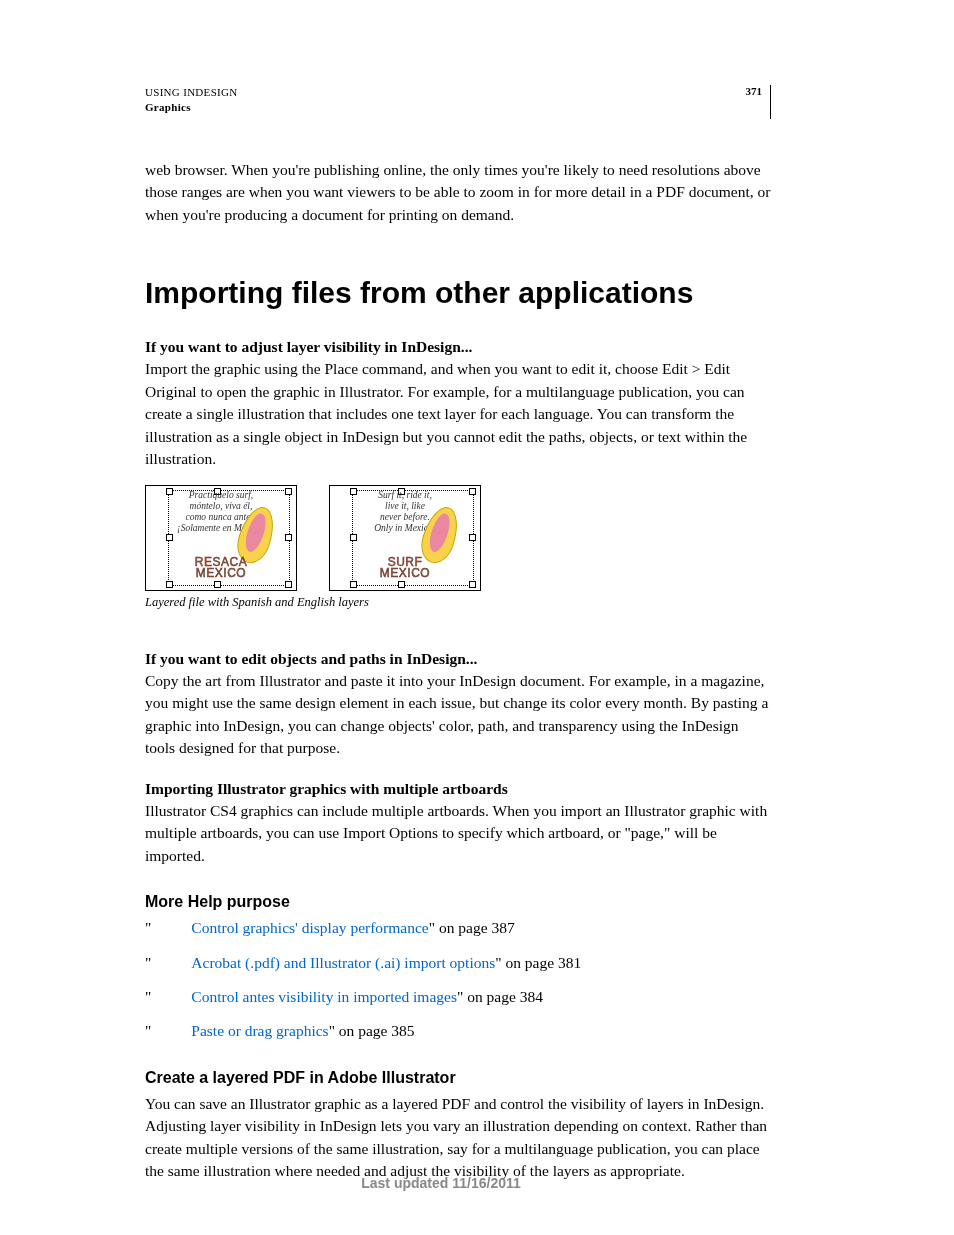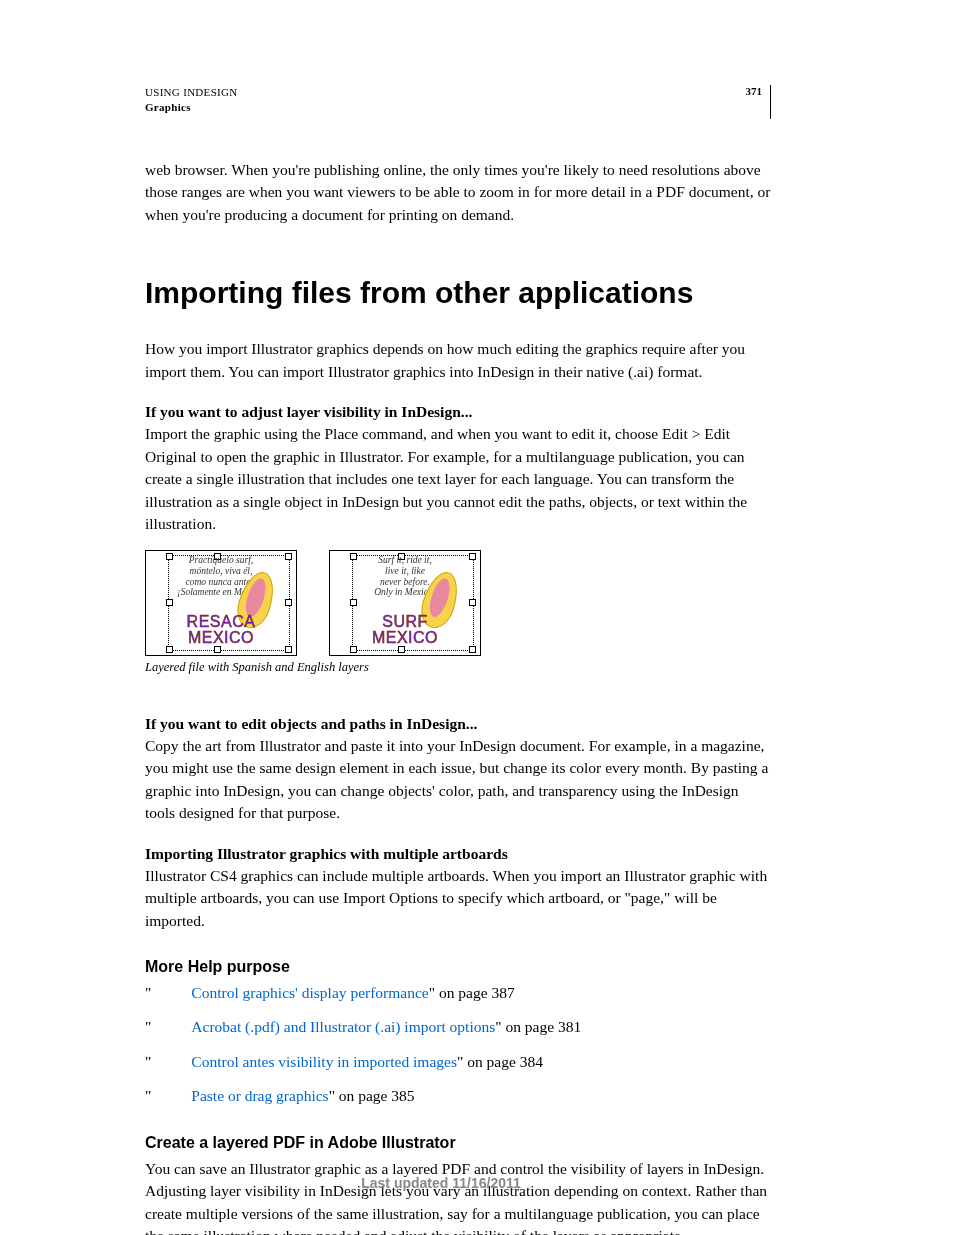--- a/index.html
+++ b/index.html
@@ -138,23 +138,23 @@
     width: 16px; height: 40px;
     background: #e87fa8;
     border-radius: 50%;
     opacity: 0.9;
   }
   .logo-text {
     position: absolute;
     left: 0; right: 0; bottom: 6px;
     text-align: center;
     font-family: Impact, "Arial Black", sans-serif;
-    font-size: 16px;
+    font-size: 12px;
     line-height: 0.95;
-    color: #6d28d9;
+    color: #737373;
     -webkit-text-stroke: 0.5px #7a1f00;
     letter-spacing: 0.5px;
   }
   .sel-handle {
     position: absolute;
     width: 5px; height: 5px;
     background: #fff;
     border: 1px solid #000;
   }
   .h-tl{top:2px;left:20px;} .h-tr{top:2px;right:4px;}
@@ -181,21 +181,20 @@
     <div class="header-right">
       <div class="page-num">371</div>
       <div class="header-rule"></div>
     </div>
   </div>
 
   <p class="body">web browser. When you're publishing online, the only times you're likely to need resolutions above those ranges are when you want viewers to be able to zoom in for more detail in a PDF document, or when you're producing a document for printing on demand.</p>
 
   <h1 class="main">Importing files from other applications</h1>
 
-  <p class="body">How you import Illustrator graphics depends on how much editing the graphics require after you import them. You can import Illustrator graphics into InDesign in their native (.ai) format.</p>
 
   <p class="bold-lead">If you want to adjust layer visibility in InDesign...</p>
   <p class="body">Import the graphic using the Place command, and when you want to edit it, choose Edit &gt; Edit Original to open the graphic in Illustrator. For example, for a multilanguage publication, you can create a single illustration that includes one text layer for each language. You can transform the illustration as a single object in InDesign but you cannot edit the paths, objects, or text within the illustration.</p>
 
   <div class="figure-row">
     <div class="fig-box">
       <div class="sel-rect"></div>
       <div class="sel-handle h-tl"></div>
         <div class="sel-handle h-tc"></div>
         <div class="sel-handle h-tr"></div>

